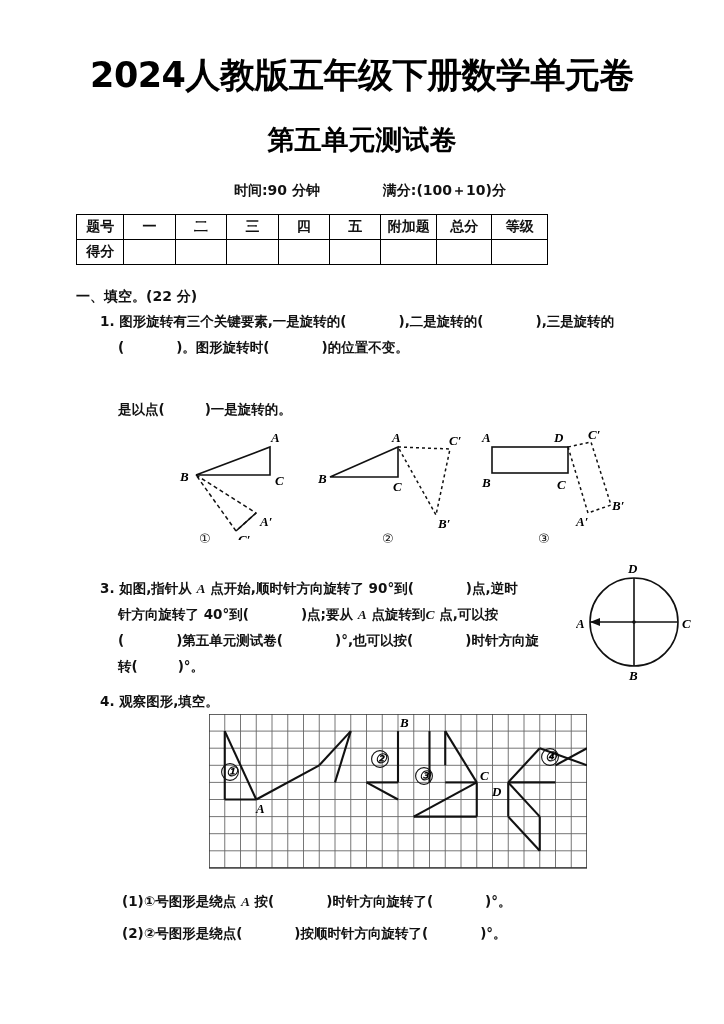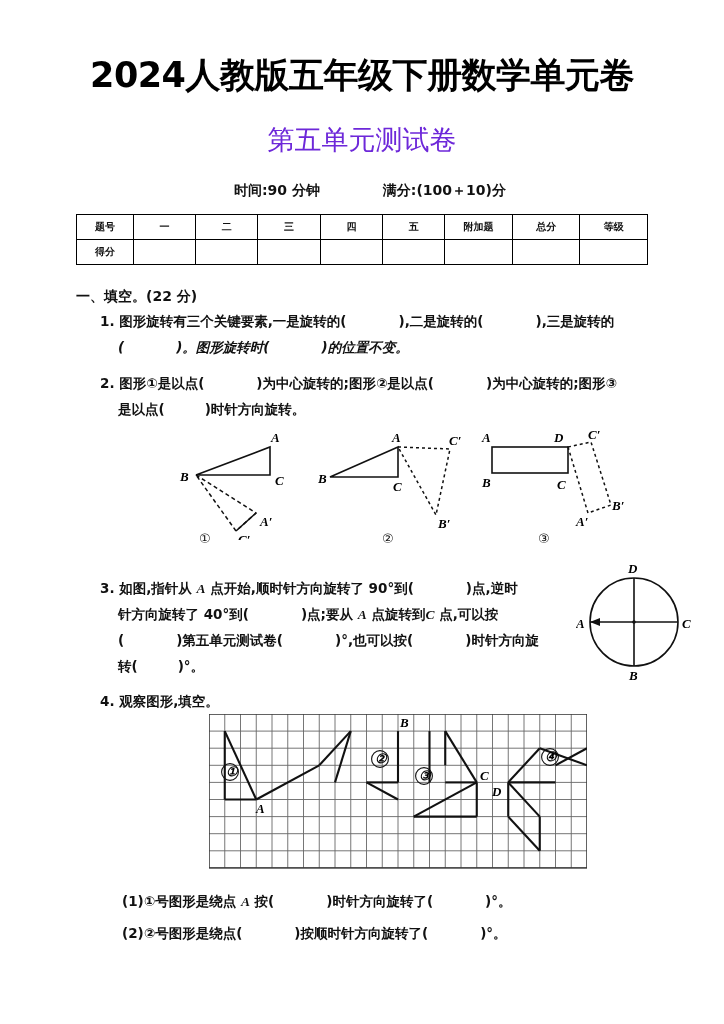--- a/index.html
+++ b/index.html
@@ -21,41 +21,41 @@
     font-weight:bold;
     font-size:35px;
     letter-spacing:-0.5px;
     color:#000;
     white-space:nowrap;
   }
   .sub-title{
     position:absolute;top:122px;left:0;width:724px;
     text-align:center;
     font-family:"DejaVu Sans","Liberation Sans",sans-serif;
-    font-weight:normal;
+    font-weight:bold;
     font-size:27px;
-    color:#6d28d9;
+    color:#000000;
   }
   .meta-row{
     position:absolute;top:182px;left:8px;width:724px;
     text-align:center;
     font-family:"DejaVu Sans","Liberation Sans",sans-serif;
     font-weight:bold;
     font-size:14px;
   }
   .meta-row span.time{margin-right:58px;}
 
   
   .score-table{
     position:absolute;top:214px;left:76px;
-    width:572px;
+    width:472px;
     border-collapse:collapse;
     font-family:"DejaVu Sans","Liberation Sans",sans-serif;
     font-weight:bold;
-    font-size:10px;
+    font-size:14px;
   }
   .score-table td{
     border:1.3px solid #000;
     height:24px;
     text-align:center;
     vertical-align:middle;
     padding:0;
   }
   .score-table td.head-col{width:62px;}
   .score-table td.n-col{width:68px;}
@@ -126,29 +126,26 @@
       <td></td>
     </tr>
   </tbody>
     </table>
 
   <div class="section-head" style="top:288px;">一、填空。(22 分)</div>
 
   <div class="q" style="top:308px;left:100px;">
     <span>1. 图形旋转有三个关键要素,一是旋转的(</span><span class="blank"></span><span>),二是旋转的(</span><span class="blank"></span><span>),三是旋转的</span>
   </div>
-  <div class="q" style="top:334px;left:118px;font-style:italic;">
+  <div class="q" style="top:334px;left:118px;">
     <span>(</span><span class="blank"></span><span>)。图形旋转时(</span><span class="blank"></span><span>)的位置不变。</span>
   </div>
 
-  <div class="q" style="top:370px;left:100px;">
-    <span>2. 图形①是以点(</span><span class="blank"></span><span>)为中心旋转的;图形②是以点(</span><span class="blank"></span><span>)为中心旋转的;图形③</span>
-  </div>
   <div class="q" style="top:396px;left:118px;">
-    <span>是以点(</span><span class="blank-sm"></span><span>)时针方向旋转。</span>
+    <span>是以点(</span><span class="blank-sm"></span><span>)一是旋转的。</span>
   </div>
 
   <div class="fig" style="top:425px;left:178px;">
     <svg width="150" height="115" viewBox="0 0 150 115">
 
       <polygon points="18,50 92,22 92,50" fill="none" stroke="#111" stroke-width="1.6"></polygon>
 
       <polyline points="18,50 78,88 58,106 18,50" fill="none" stroke="#111" stroke-width="1.5" stroke-dasharray="4,3"></polyline>
       <line x1="78" y1="88" x2="58" y2="106" stroke="#111" stroke-width="1.6"></line>
       <text x="93" y="17" class="lbl">A</text>

